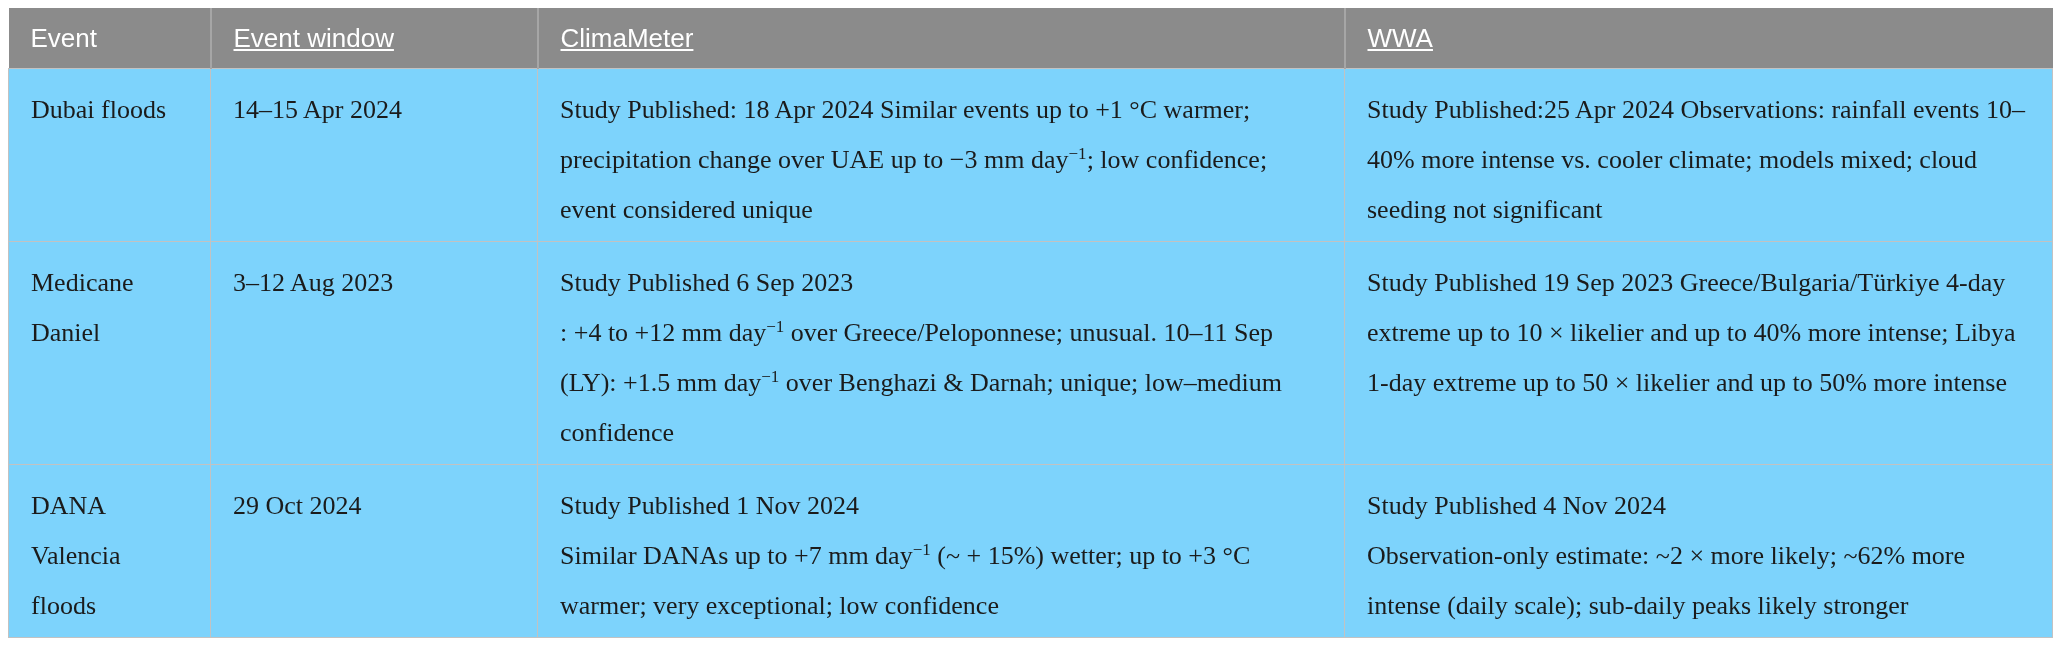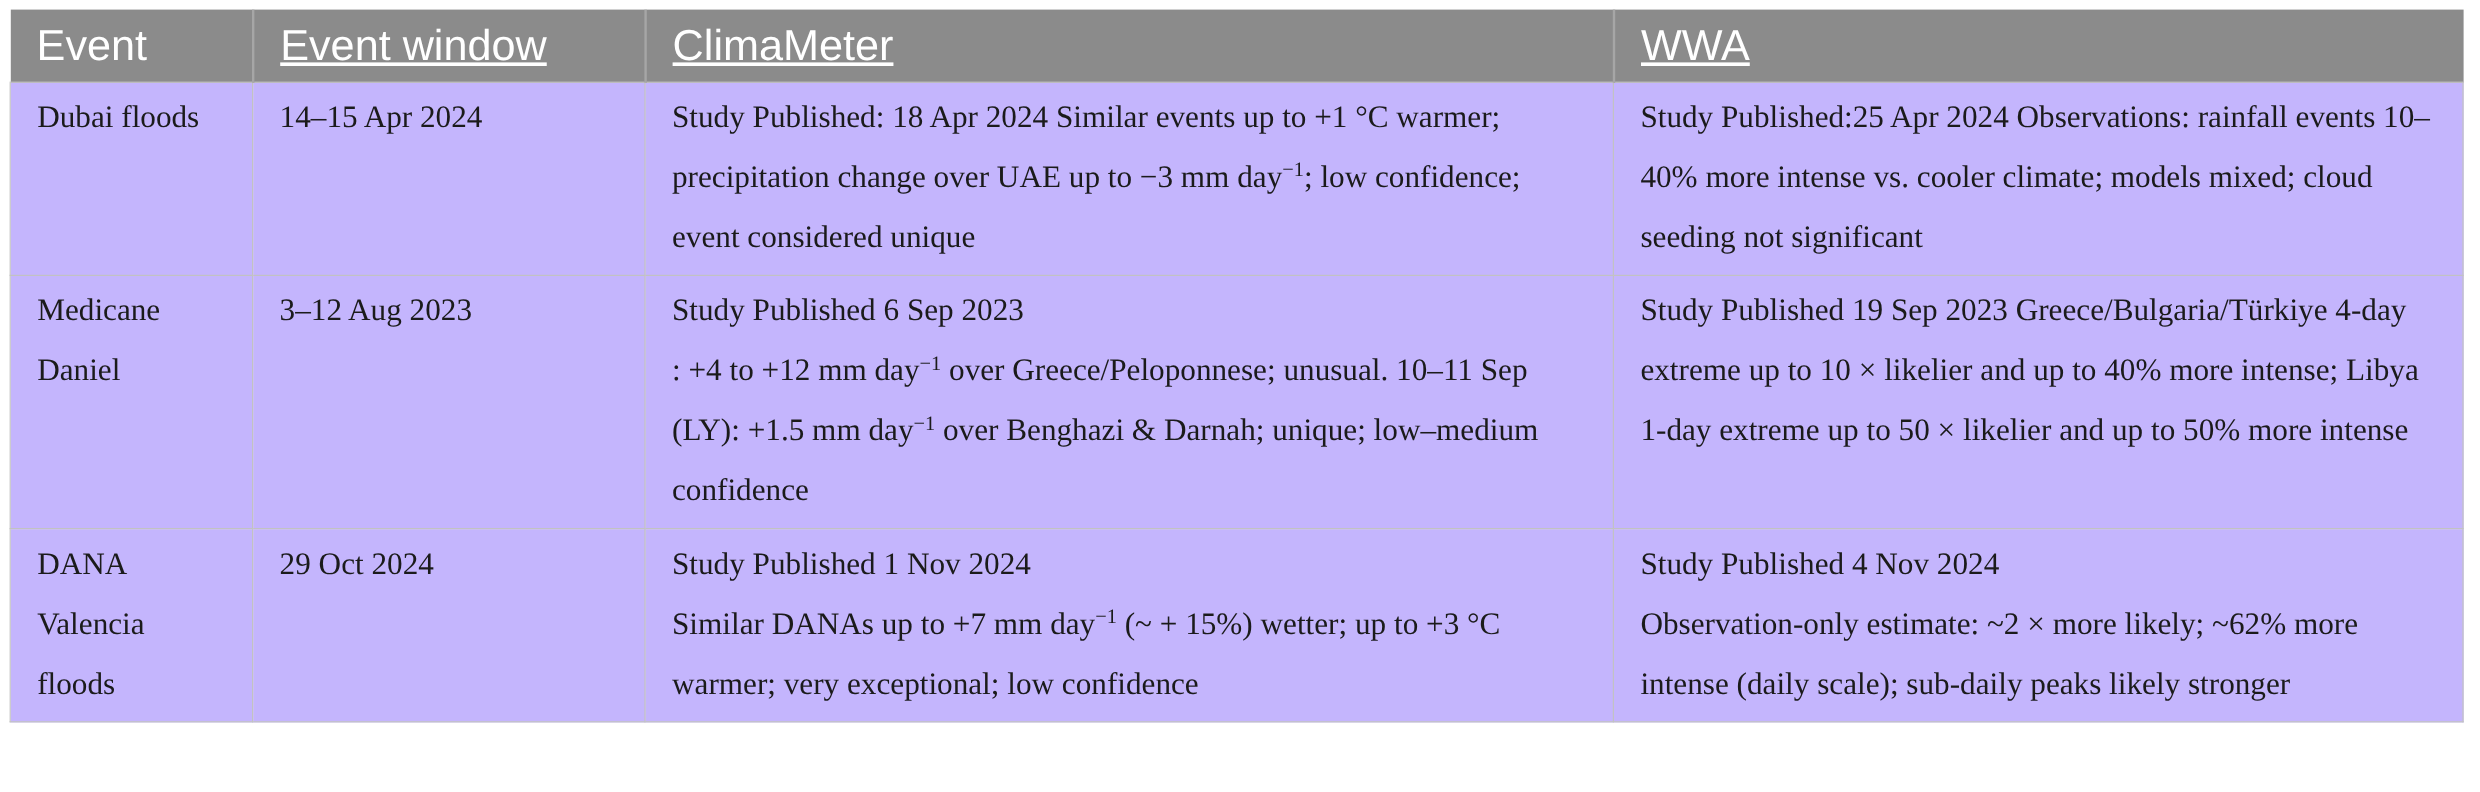--- a/index.html
+++ b/index.html
@@ -20,35 +20,35 @@
   }
   col.c1 { width: 202px; }
   col.c2 { width: 327px; }
   col.c3 { width: 807px; }
   col.c4 { width: 708px; }
   .tbl th {
     background: #8b8b8b;
     color: #ffffff;
     font-family: "Liberation Sans", "DejaVu Sans", sans-serif;
     font-weight: 400;
-    font-size: 36px;
+    font-size: 26px;
     text-align: left;
     height: 60px;
     padding: 0 10px 0 22px;
     border-bottom: 1px solid #c2c2c2;
     vertical-align: middle;
   }
   .tbl th + th { border-left: 2px solid #a6a6a6; text-decoration: underline; }
   .tbl td {
     border: 1px solid #c2c2c2;
     vertical-align: top;
     font-size: 26px;
     line-height: 50px;
-    padding: 4px 24px 6px 22px;
-    background: #c4b5fd;
+    padding: 16px 24px 6px 22px;
+    background: #7dd3fc;
     margin-left: 48px;
   }
   .it { }
   .sup {
     font-size: 17px;
     line-height: 0;
     vertical-align: 9px;
   }
   .footnote {
     margin: 11px 0 0 2px;

